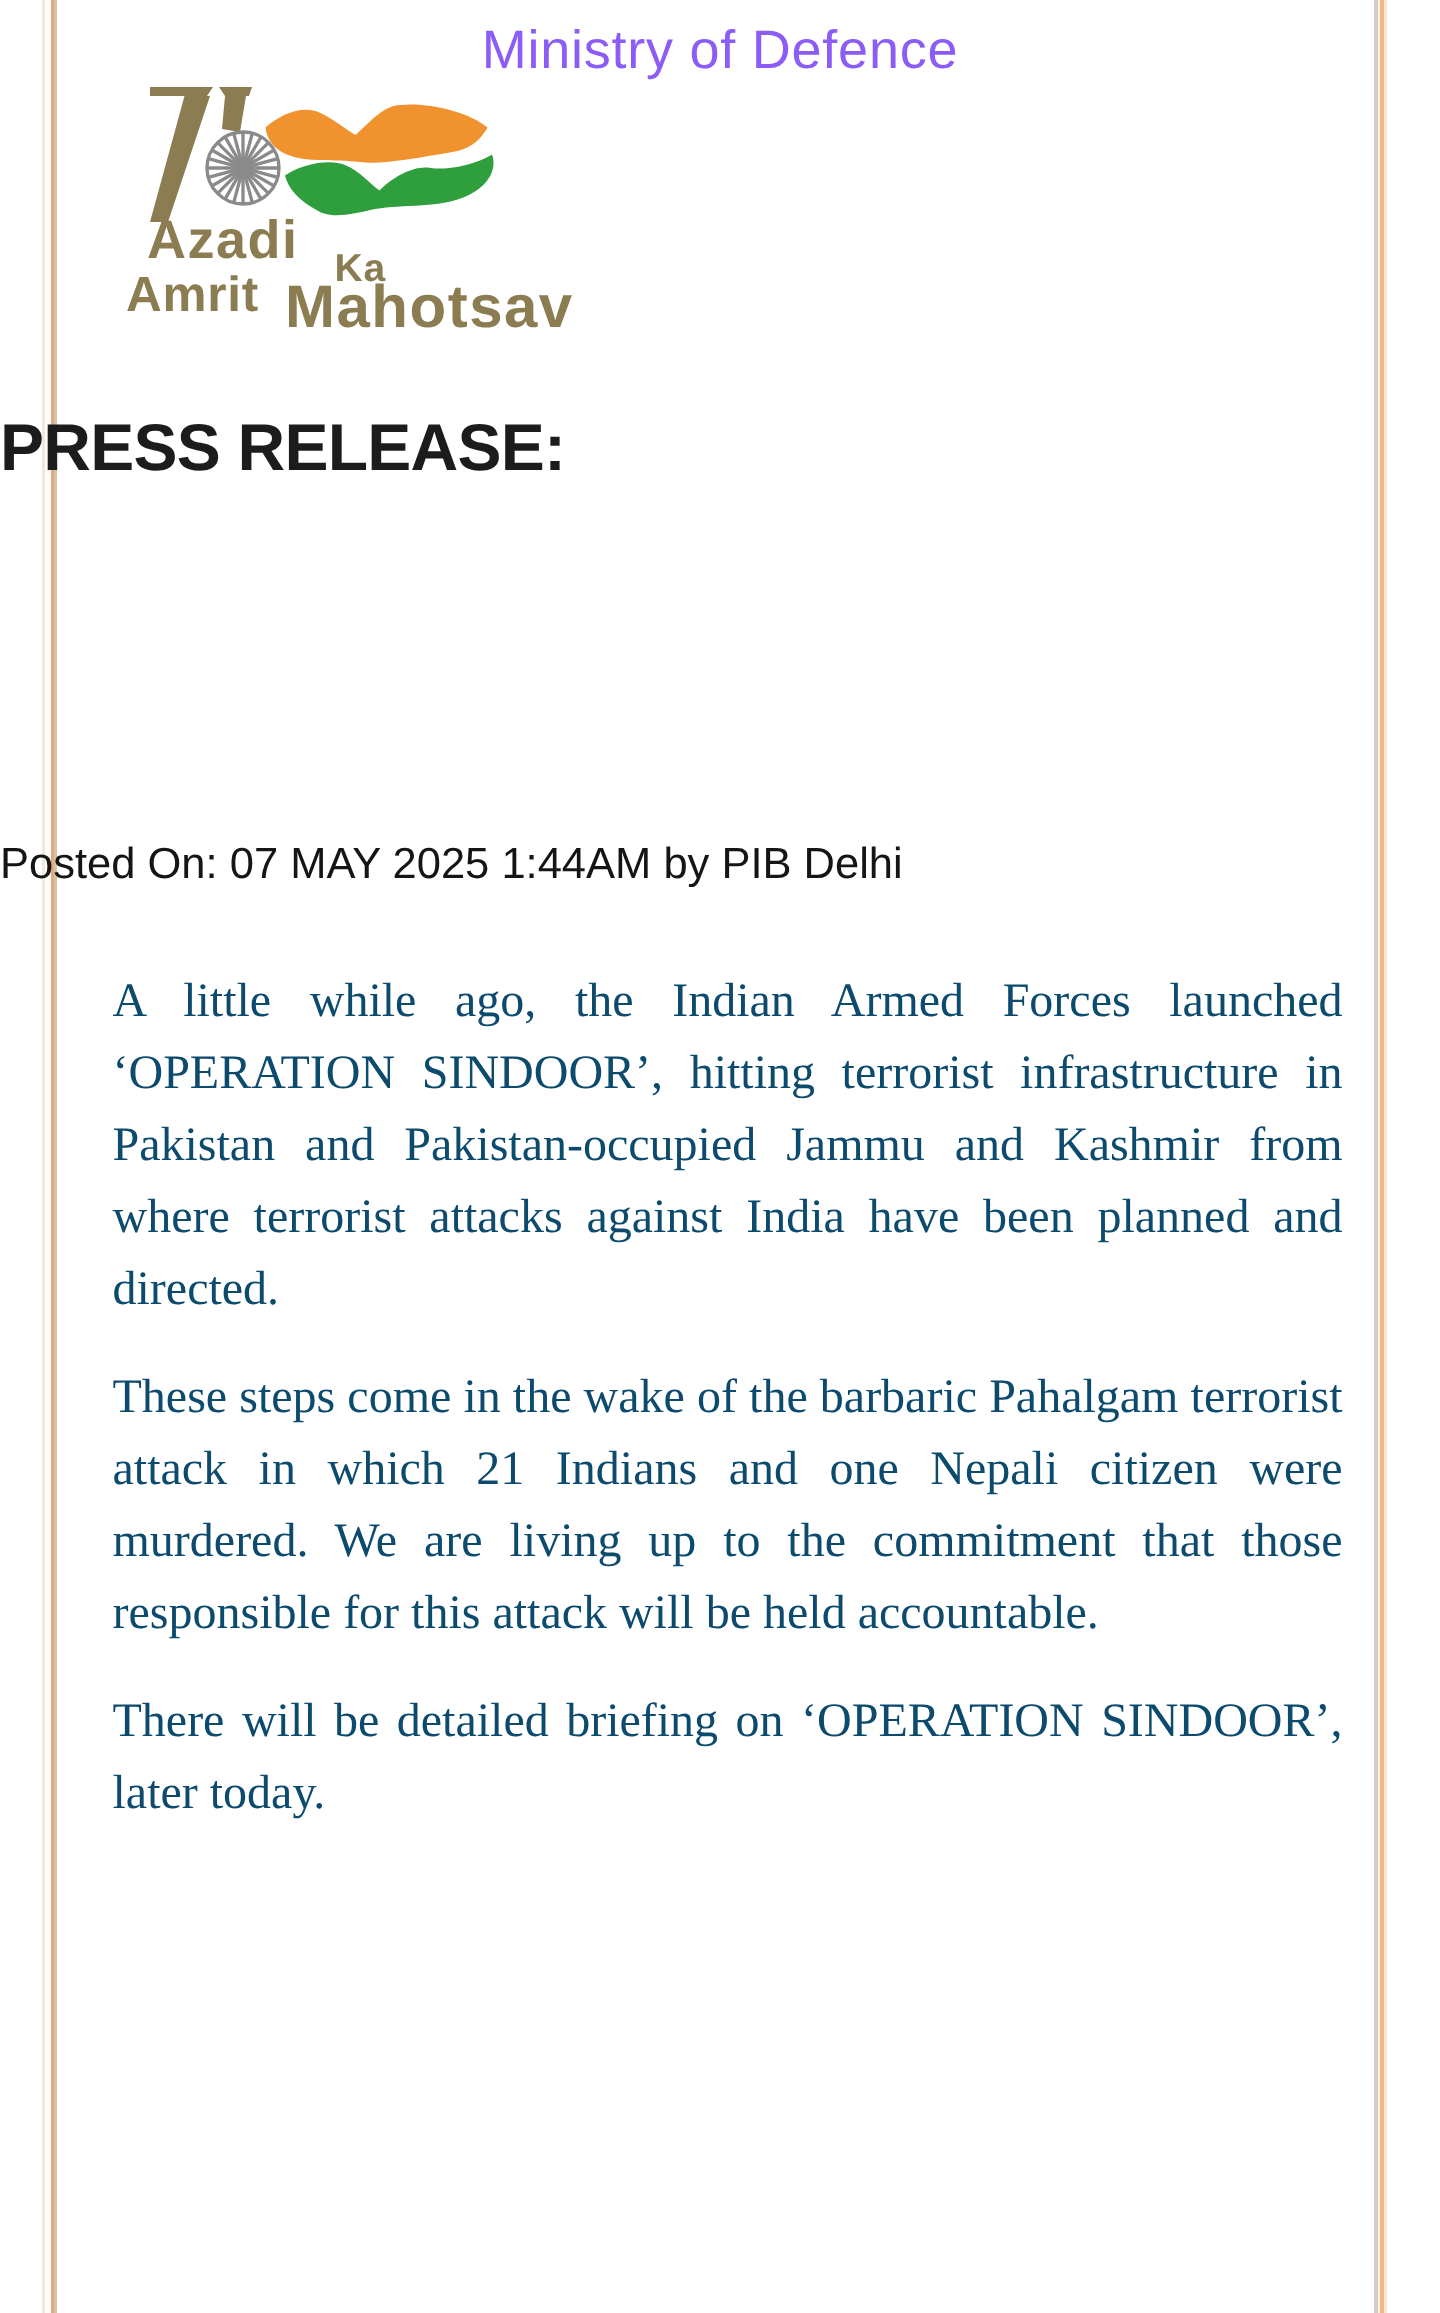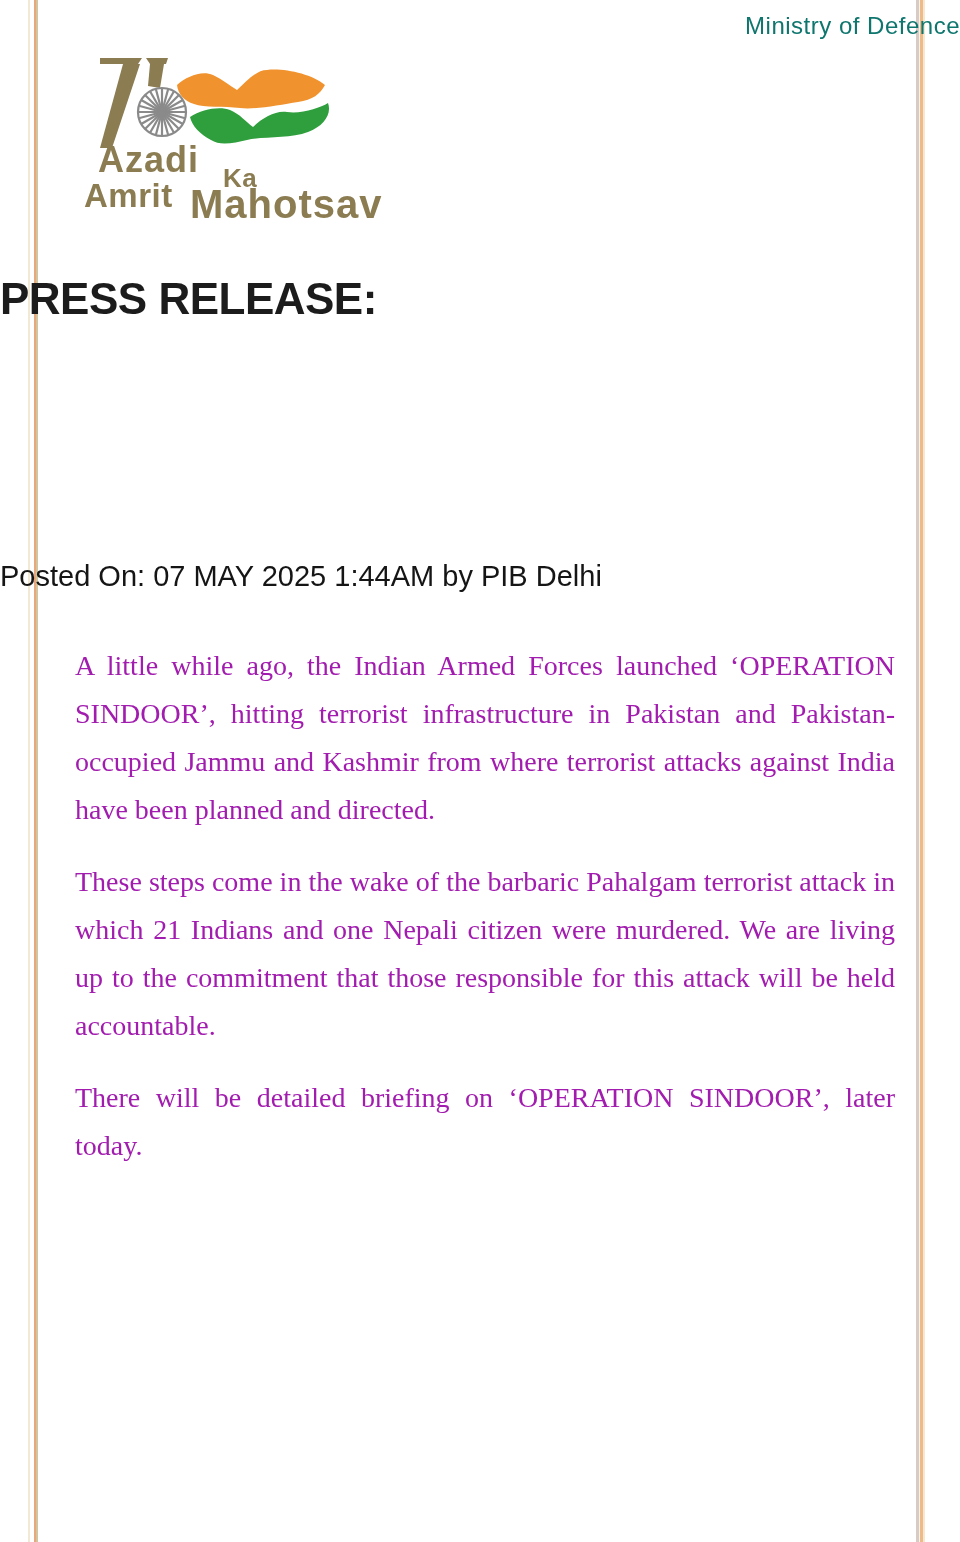--- a/index.html
+++ b/index.html
@@ -29,23 +29,23 @@
     background: linear-gradient(90deg,
       #d8cac5 0px, #d8cac5 3px,
       #fbf3e8 3px, #fbf3e8 4px,
       #edbb89 4px, #edbb89 7px,
       #f6e7cf 7px, #f6e7cf 9px,
       #ffffff 9px);
   }
 
   .ministry {
     position: absolute; top: 12px; left: 0; right: 0;
-    text-align: right;
-    font-size: 24px; font-weight: 400; letter-spacing: 0.5px;
-    color: #0f766e;
+    text-align: center;
+    font-size: 36px; font-weight: 400; letter-spacing: 0.5px;
+    color: #8b5cf6;
   }
 
   .logo { position: absolute; left: 84px; top: 52px; width: 310px; height: 185px; }
   .logo text { font-family: "Liberation Sans", sans-serif; font-weight: 600; }
   .t-azadi    { font-size: 36px; letter-spacing: 1px; }
   .t-ka       { font-size: 26px; letter-spacing: 0.5px; }
   .t-amrit    { font-size: 33px; letter-spacing: 0.5px; }
   .t-mahotsav { font-size: 40px; letter-spacing: 1px; }
 
   .press-heading {
@@ -62,23 +62,23 @@
   }
   .posted-on {
     position: absolute; top: 560px; left: 0; right: 0;
     font-size: 29px; font-weight: 400;
     color: #151515;
   }
 
   .article {
     position: absolute; top: 642px; left: 75px; width: 820px;
     font-family: "Liberation Serif", serif;
-    font-size: 28px; line-height: 48px;
+    font-size: 32px; line-height: 48px;
     text-align: justify;
-    color: #a21caf;
+    color: #0c4a6e;
   }
   .article p { margin: 0 0 24px 0; }
 </style>
 </head>
 <body>
 
 <div class="page">
 
   <div class="edge edge-left"></div>
   <div class="edge edge-right"></div>

